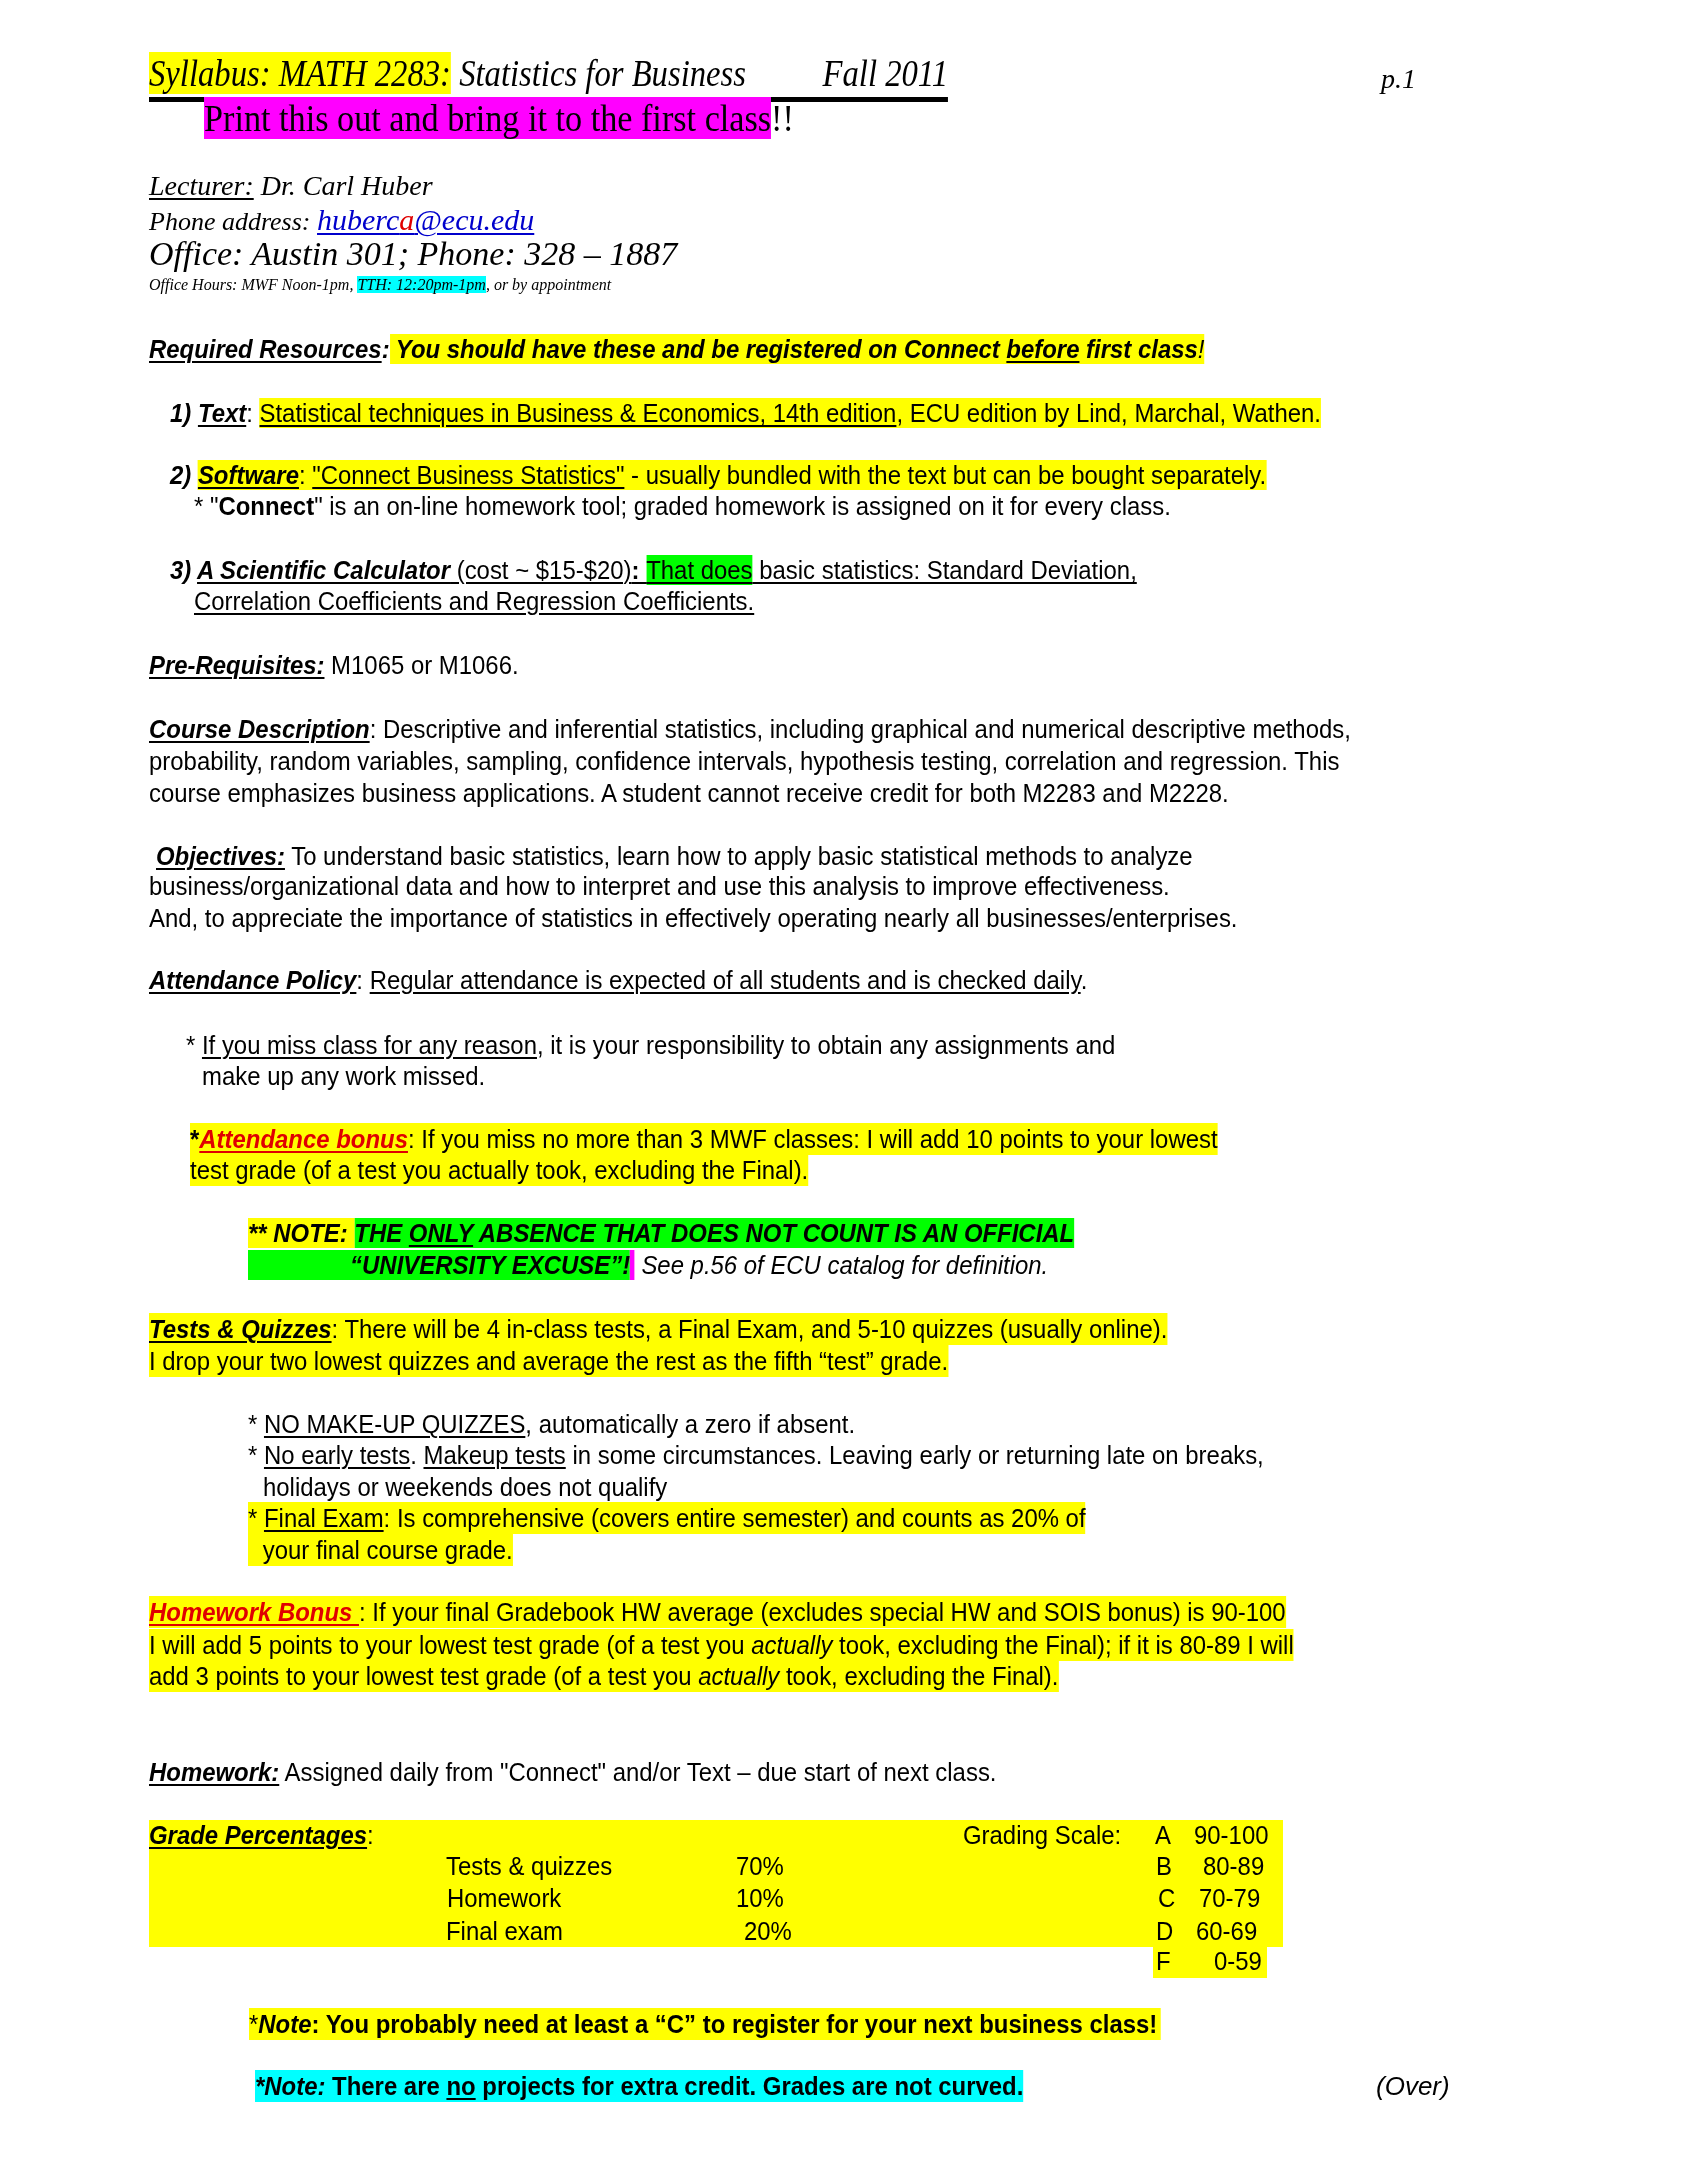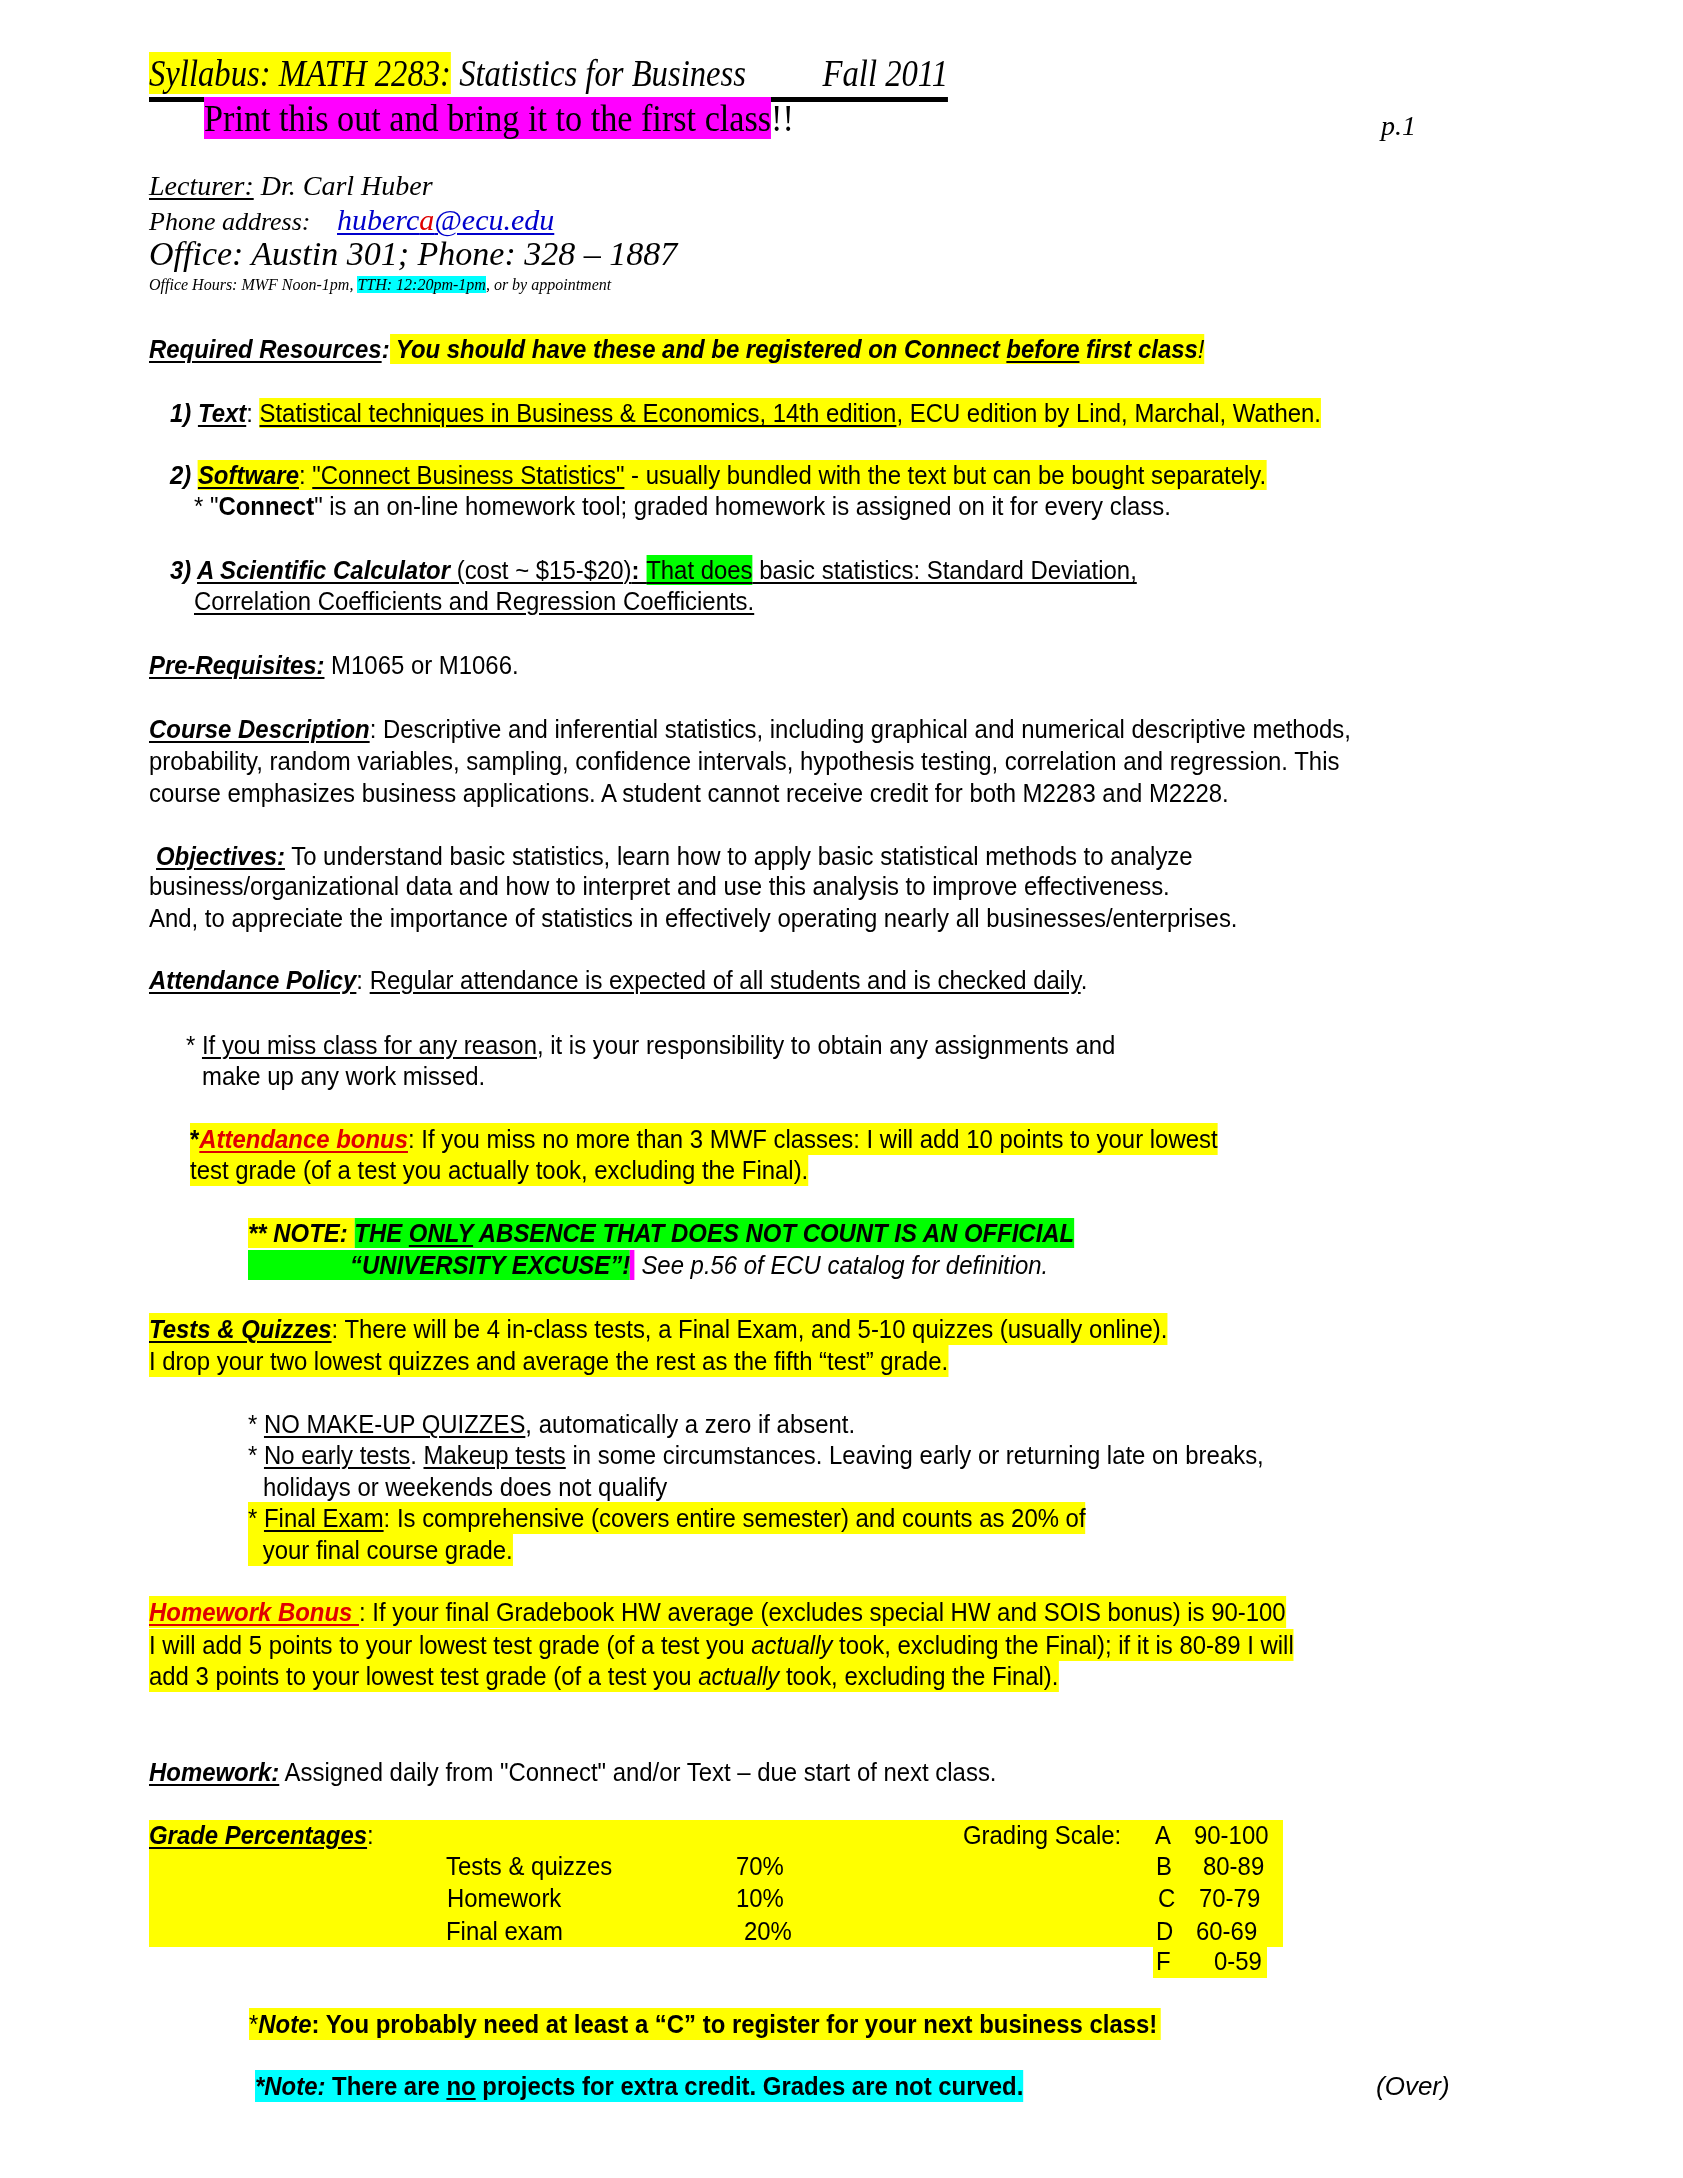--- a/index.html
+++ b/index.html
@@ -9,30 +9,30 @@
         transform-origin:left top; }
   .serif { font-family:"Liberation Serif", serif; font-style:italic; }
   .yl { background:#ffff00; }
   .mg { background:#ff00ff; }
   .cy { background:#00ffff; }
   .gr { background:#00ff00; }
   .u { text-decoration:underline; text-decoration-thickness:2px; text-underline-offset:3px; }
   .b { font-weight:bold; }
   .i { font-style:italic; }
   .red { color:#e00000; }
-  .blue { color:#0000cc;margin-left:20px; }
+  .blue { color:#0000cc; }
   .cond { transform:scaleX(0.92); }
 </style>
 </head>
 <body>
 
 <div class="ln serif" style="left:149px;top:51px;font-size:38px;line-height:44px;height:46px;border-bottom:5px solid #000;transform:scaleX(0.86);">
   <span class="yl">Syllabus:  MATH 2283:</span><span> Statistics for Business</span><span style="display:inline-block;width:89px"></span><span>Fall  2011</span>
 </div>
-<div class="ln serif" style="left:1381px;top:63px;font-size:28px;margin-top:47px;">p.1</div>
+<div class="ln serif" style="left:1381px;top:63px;font-size:28px;">p.1</div>
 <div class="ln" style="left:204px;top:97px;font-family:'Liberation Serif',serif;font-size:38px;line-height:42px;height:42px;transform:scaleX(0.9);">
   <span class="mg">Print this out and bring it to the first class</span><span>!!</span>
 </div>
 
 <div class="ln serif" style="left:149px;top:170px;font-size:28px;">
   <span class="u">Lecturer:</span><span>  Dr. Carl Huber</span>
 </div>
 <div class="ln serif" style="left:149px;top:204px;font-size:26px;">
   <span>Phone address: </span><a class="u blue" style="font-size:30px;font-style:italic;"><span>huberc</span><span class="red">a</span><span>@ecu.edu</span></a>
 </div>

